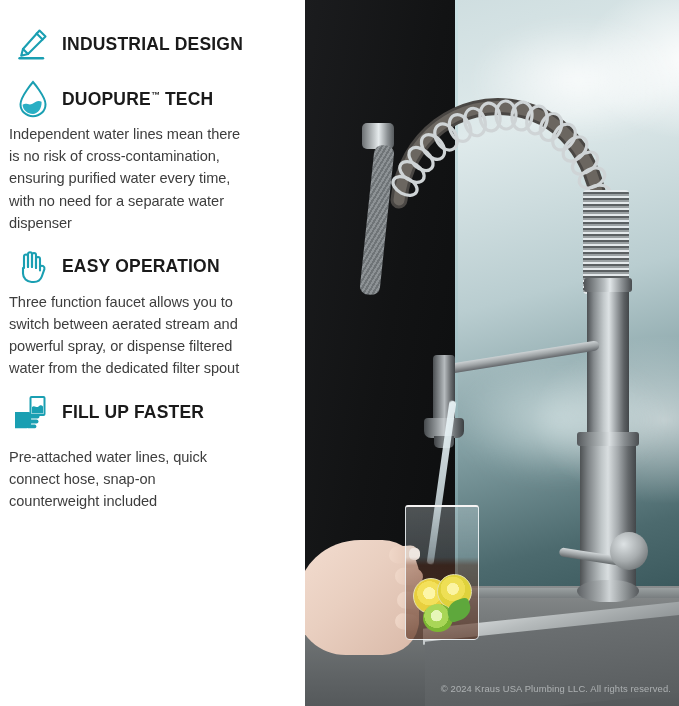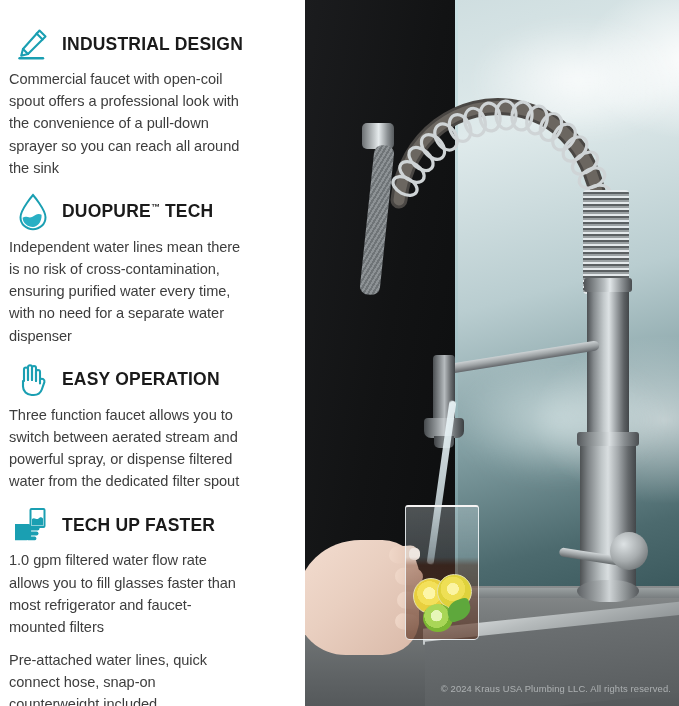--- a/index.html
+++ b/index.html
@@ -360,21 +360,20 @@
             <g fill="none" stroke="#1a9fb2" stroke-width="2.1" stroke-linecap="round" stroke-linejoin="round">
               <path d="M25.5 5.5 L31.5 11.5 L14 29 L7.2 30.8 L9 24 Z"></path>
               <path d="M22.6 8.4 L28.6 14.4"></path>
               <path d="M9 24 L14 29"></path>
             </g>
             <path d="M5.5 33.2 H29" stroke="#1a9fb2" stroke-width="2.4" stroke-linecap="round"></path>
           </svg>
         </span>
         <span class="feature-title">INDUSTRIAL DESIGN</span>
       </div>
-      <div class="feature-body">Commercial faucet with open-coil spout offers a professional look with the convenience of a pull-down sprayer so you can reach all around the sink</div>
     </div>
 
     <div class="feature">
       <div class="feature-head">
         <span class="feature-icon">
           <svg width="36" height="40" viewBox="0 0 36 40">
             <path d="M18 3 C18 3 5.5 17.5 5.5 25.2 C5.5 32.2 11.1 37.2 18 37.2 C24.9 37.2 30.5 32.2 30.5 25.2 C30.5 17.5 18 3 18 3 Z" fill="none" stroke="#1a9fb2" stroke-width="2"></path>
             <path d="M7.6 25.8 C11 23.2 13.6 26.6 17 25 C20.4 23.4 22.6 20.6 26.6 22.8 C26.9 30.4 22.2 35 18 35 C12.4 35 7.9 31 7.6 25.8 Z" fill="#29afc4"></path>
           </svg>
         </span>
@@ -406,23 +405,22 @@
         <span class="feature-icon">
           <svg width="42" height="38" viewBox="0 0 42 38">
             <rect x="18.5" y="3" width="14" height="18" rx="1" fill="#ffffff" stroke="#1a9fb2" stroke-width="2"></rect>
             <path d="M20 13 C22.5 10.5 24.5 14.5 26.5 12.5 C28.5 10.5 29.8 11.2 31 12.4 V19.6 H20 Z" fill="#1a9fb2"></path>
             <path d="M3 18 h13.5 c1.6 0 2.6 1 2.6 2.4 V30 c0 2.4-2 4.3-4.6 4.3 H3 Z" fill="#1a9fb2"></path>
             <path d="M16 20.5 h9.5 a2 2 0 0 1 0 4 H16 Z" fill="#1a9fb2"></path>
             <path d="M16 25.5 h8.5 a2 2 0 0 1 0 4 H16 Z" fill="#1a9fb2"></path>
             <path d="M16 30.5 h7 a2 2 0 0 1 0 3.8 H16 Z" fill="#1a9fb2"></path>
           </svg>
         </span>
-        <span class="feature-title">TECH UP FASTER</span>
+        <span class="feature-title">FILL UP FASTER</span>
       </div>
-      <div class="feature-body">1.0 gpm filtered water flow rate allows you to fill glasses faster than most refrigerator and faucet-mounted filters</div>
     </div>
 
     <div class="feature">
       <div class="feature-body">Pre-attached water lines, quick connect hose, snap-on counterweight included</div>
     </div>
 
   </div>
 
   <div id="photo">
     <div class="wall-dark"></div>

